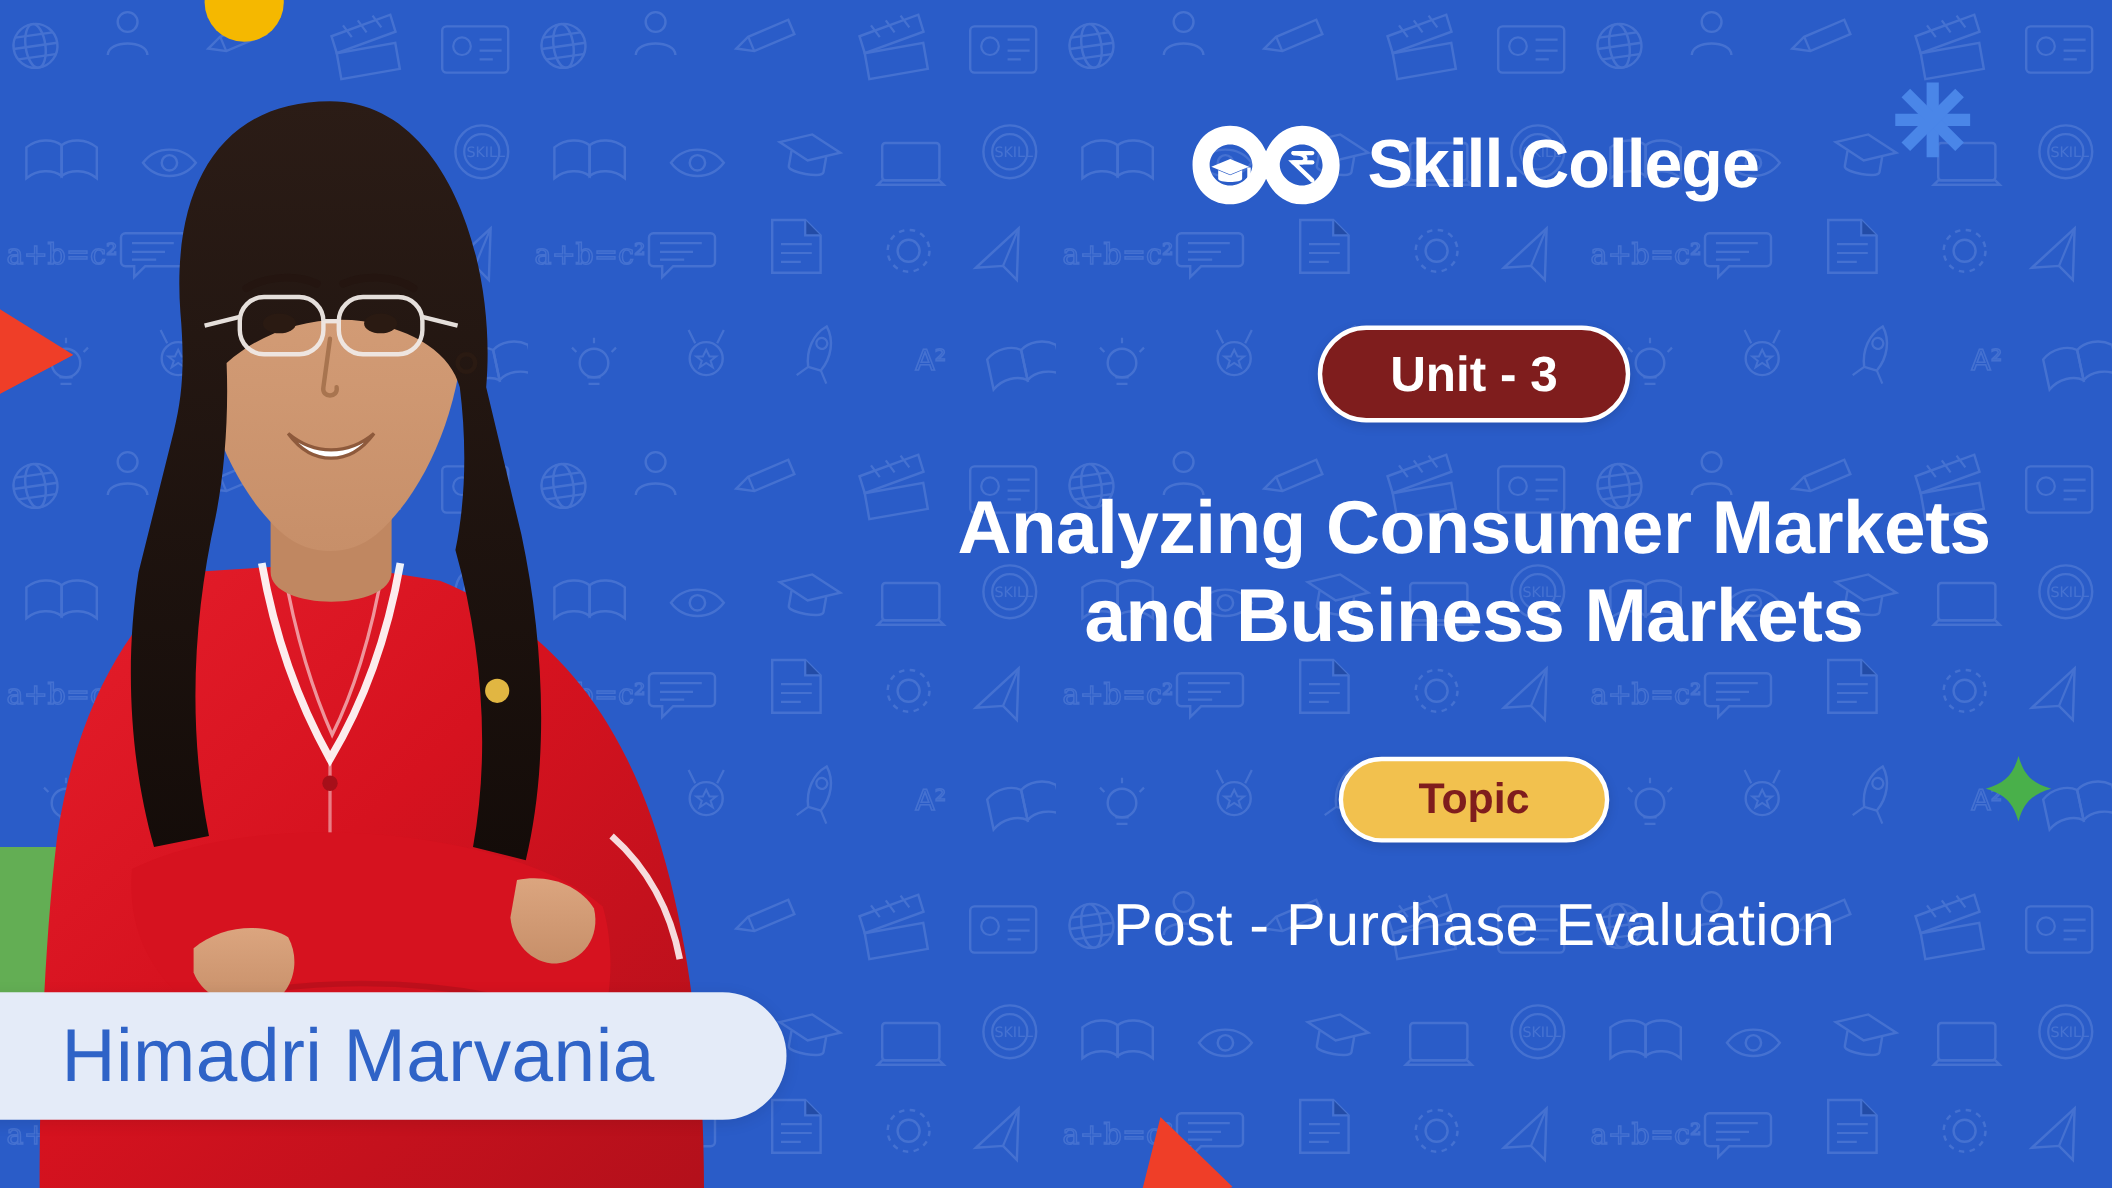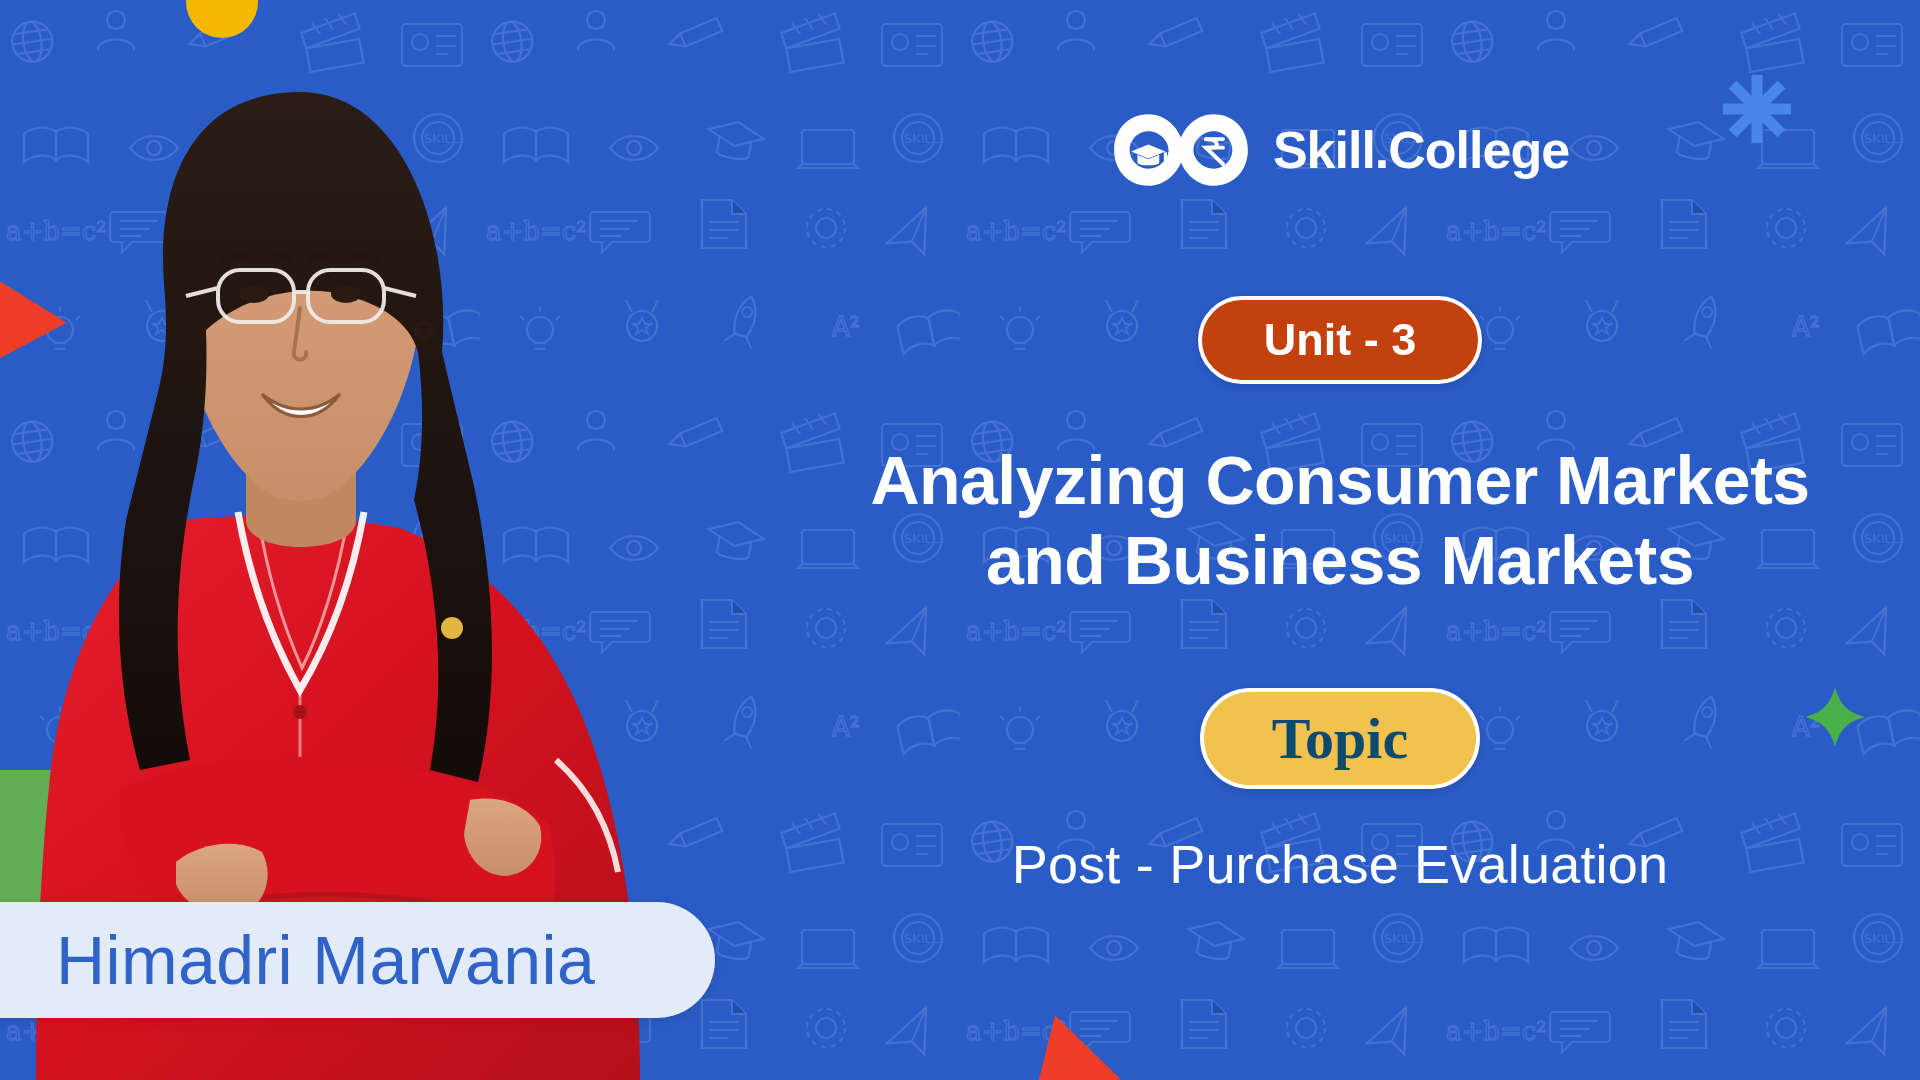--- a/index.html
+++ b/index.html
@@ -105,53 +105,52 @@
     z-index:30;
   }
 
   
   .logo-row {
     display:flex; align-items:center; gap:22px;
     margin-top:108px;
   }
   .logo-mark { width:140px; height:84px; flex:none; }
   .logo-word {
-    font-size:52px;
+    font-size:62px;
     font-weight:bold;
     color:#ffffff;
     letter-spacing:-1px;
     line-height:1;
   }
 
   
   .badge {
     display:inline-flex;
     align-items:center;
     justify-content:center;
     border-radius:999px;
     border:4px solid #ffffff;
     font-weight:bold;
     white-space:nowrap;
   }
   .badge-unit {
-    background:#c2410c;
+    background:#7f1d1d;
     color:#ffffff;
     font-size:45px;
     padding:14px 62px;
     margin-top:104px;
     box-shadow:0 3px 10px rgba(0,0,0,.13);
   }
   .badge-topic {
     background:#f2c14e;
-    color:#0c4a6e;
-    font-size:58px;
+    color:#7f1d1d;
+    font-size:39px;
     padding:13px 68px;
     margin-top:88px;
     box-shadow:0 3px 10px rgba(0,0,0,.13);
-    font-family:Liberation Serif, serif;
   }
 
   
   .course-title {
     margin-top:56px;
     font-size:68px;
     font-weight:bold;
     color:#ffffff;
     text-align:center;
     line-height:1.18;

